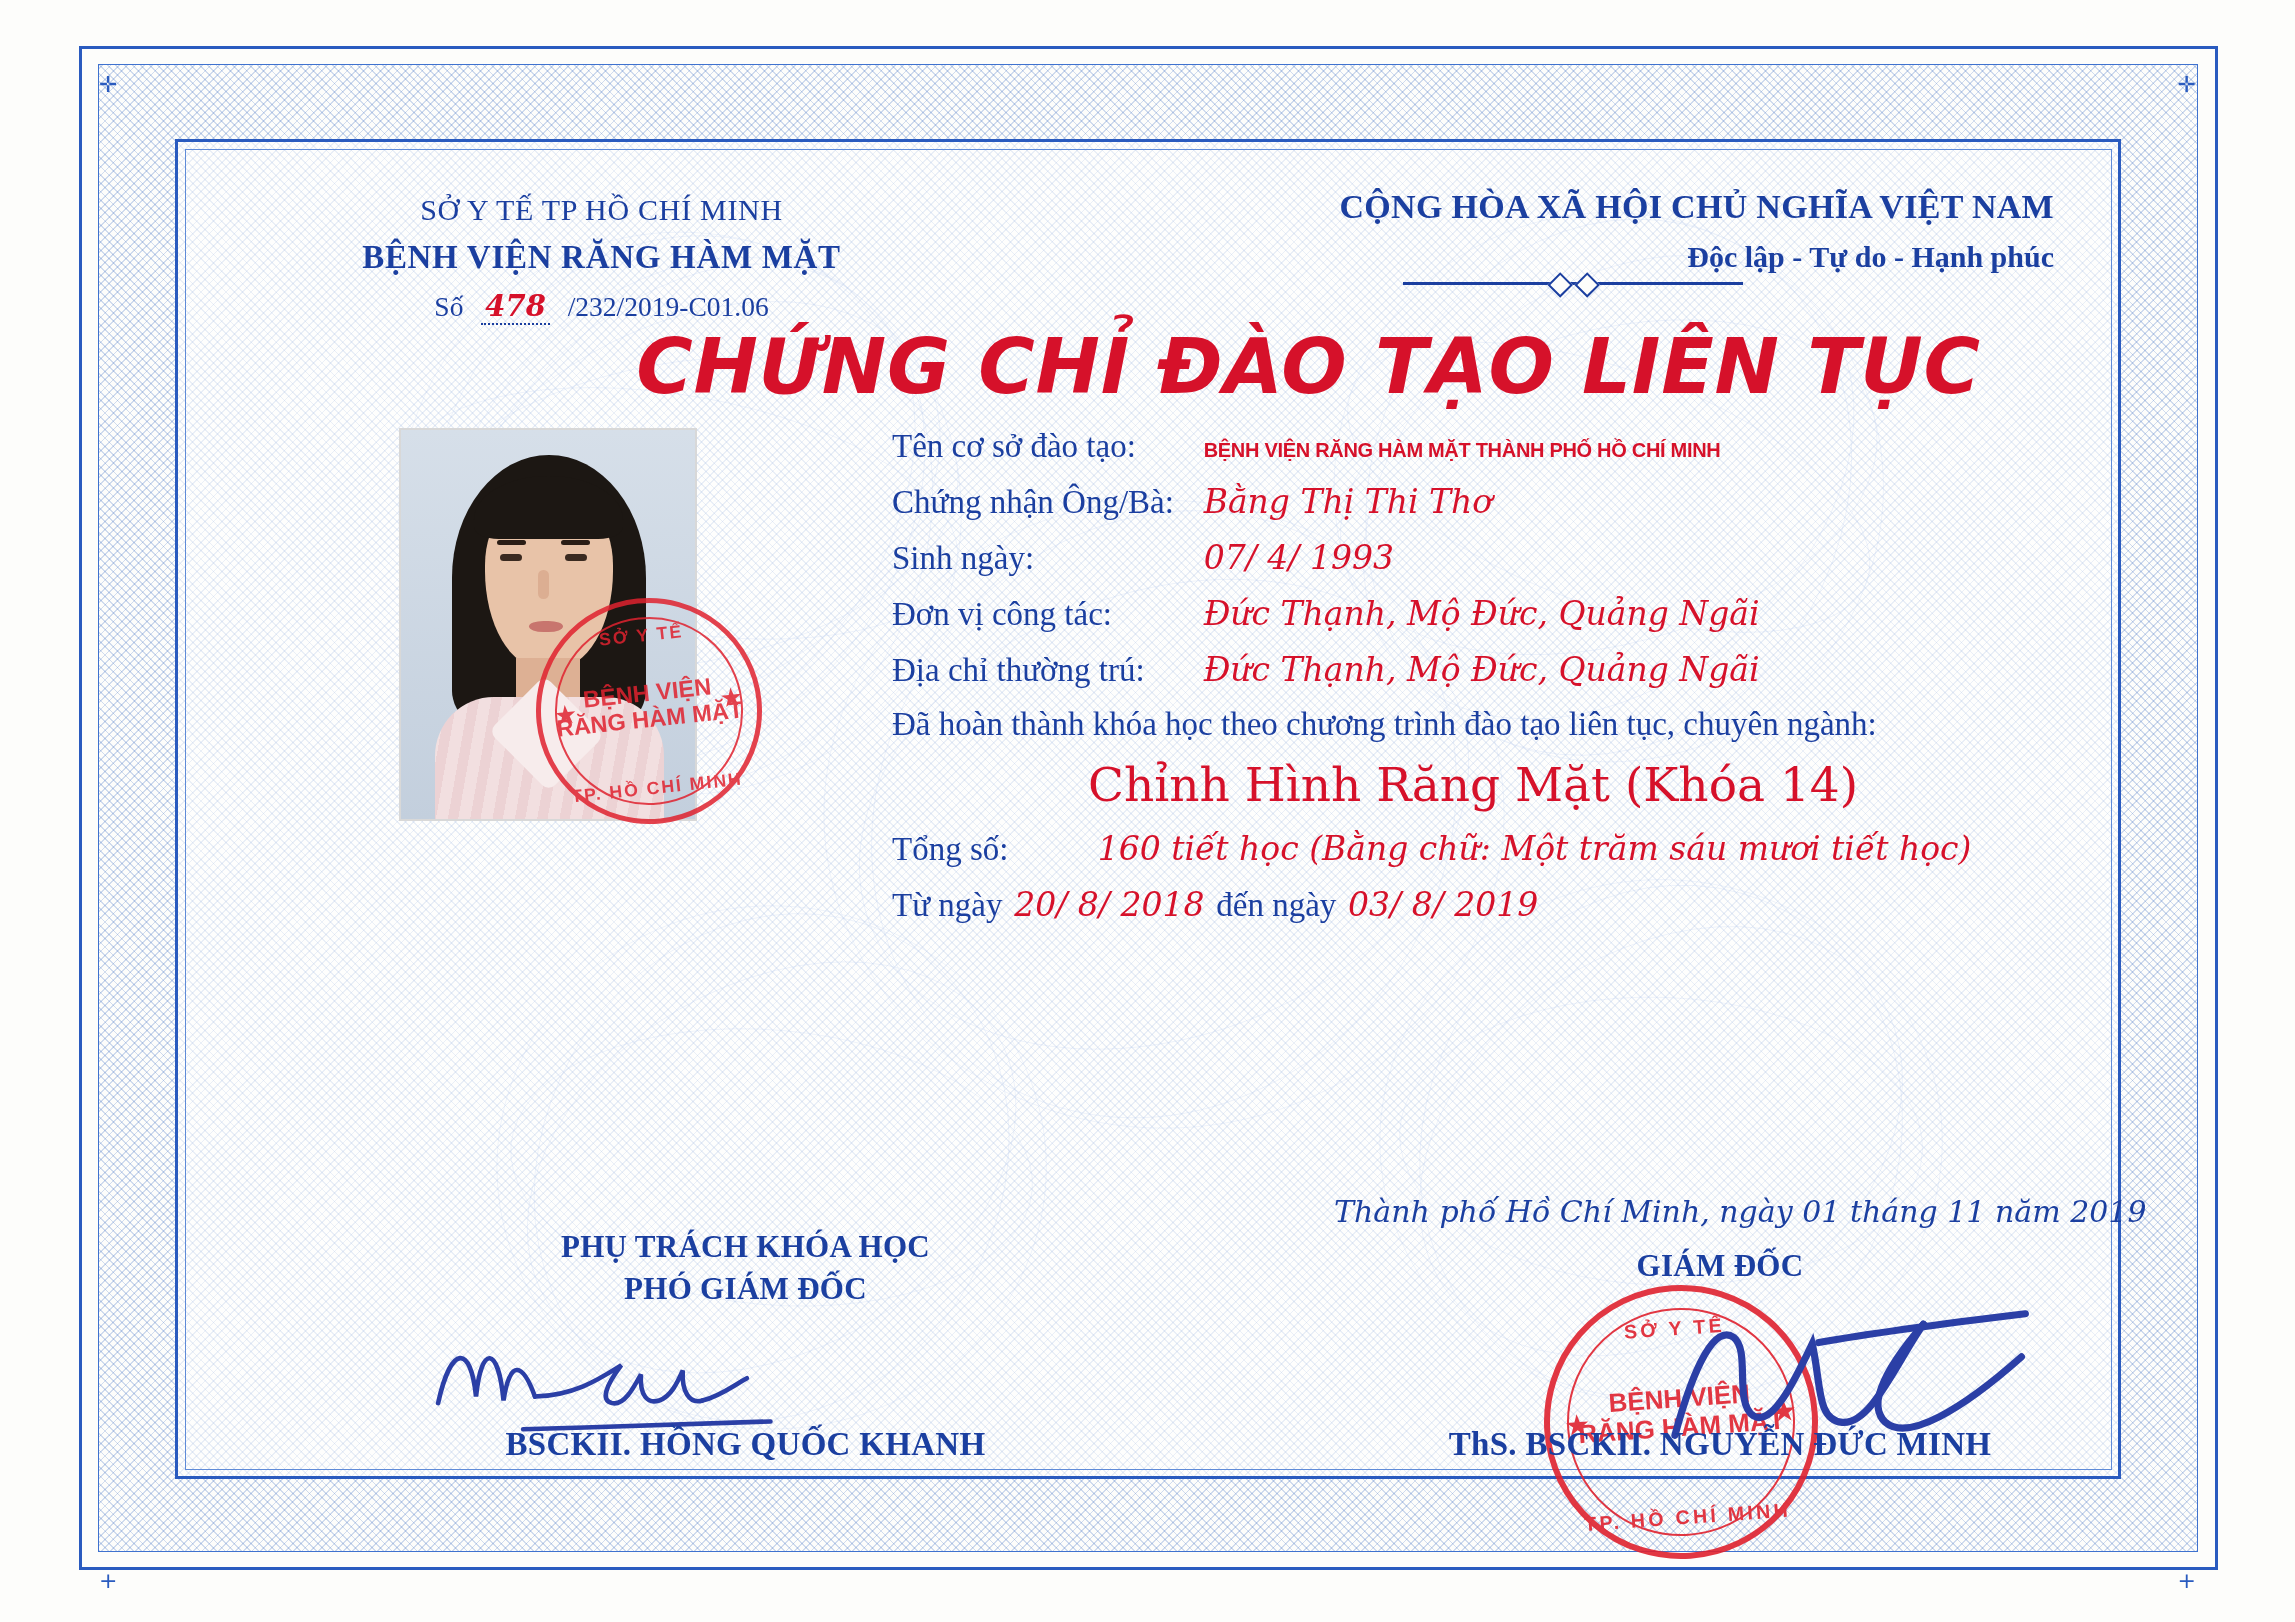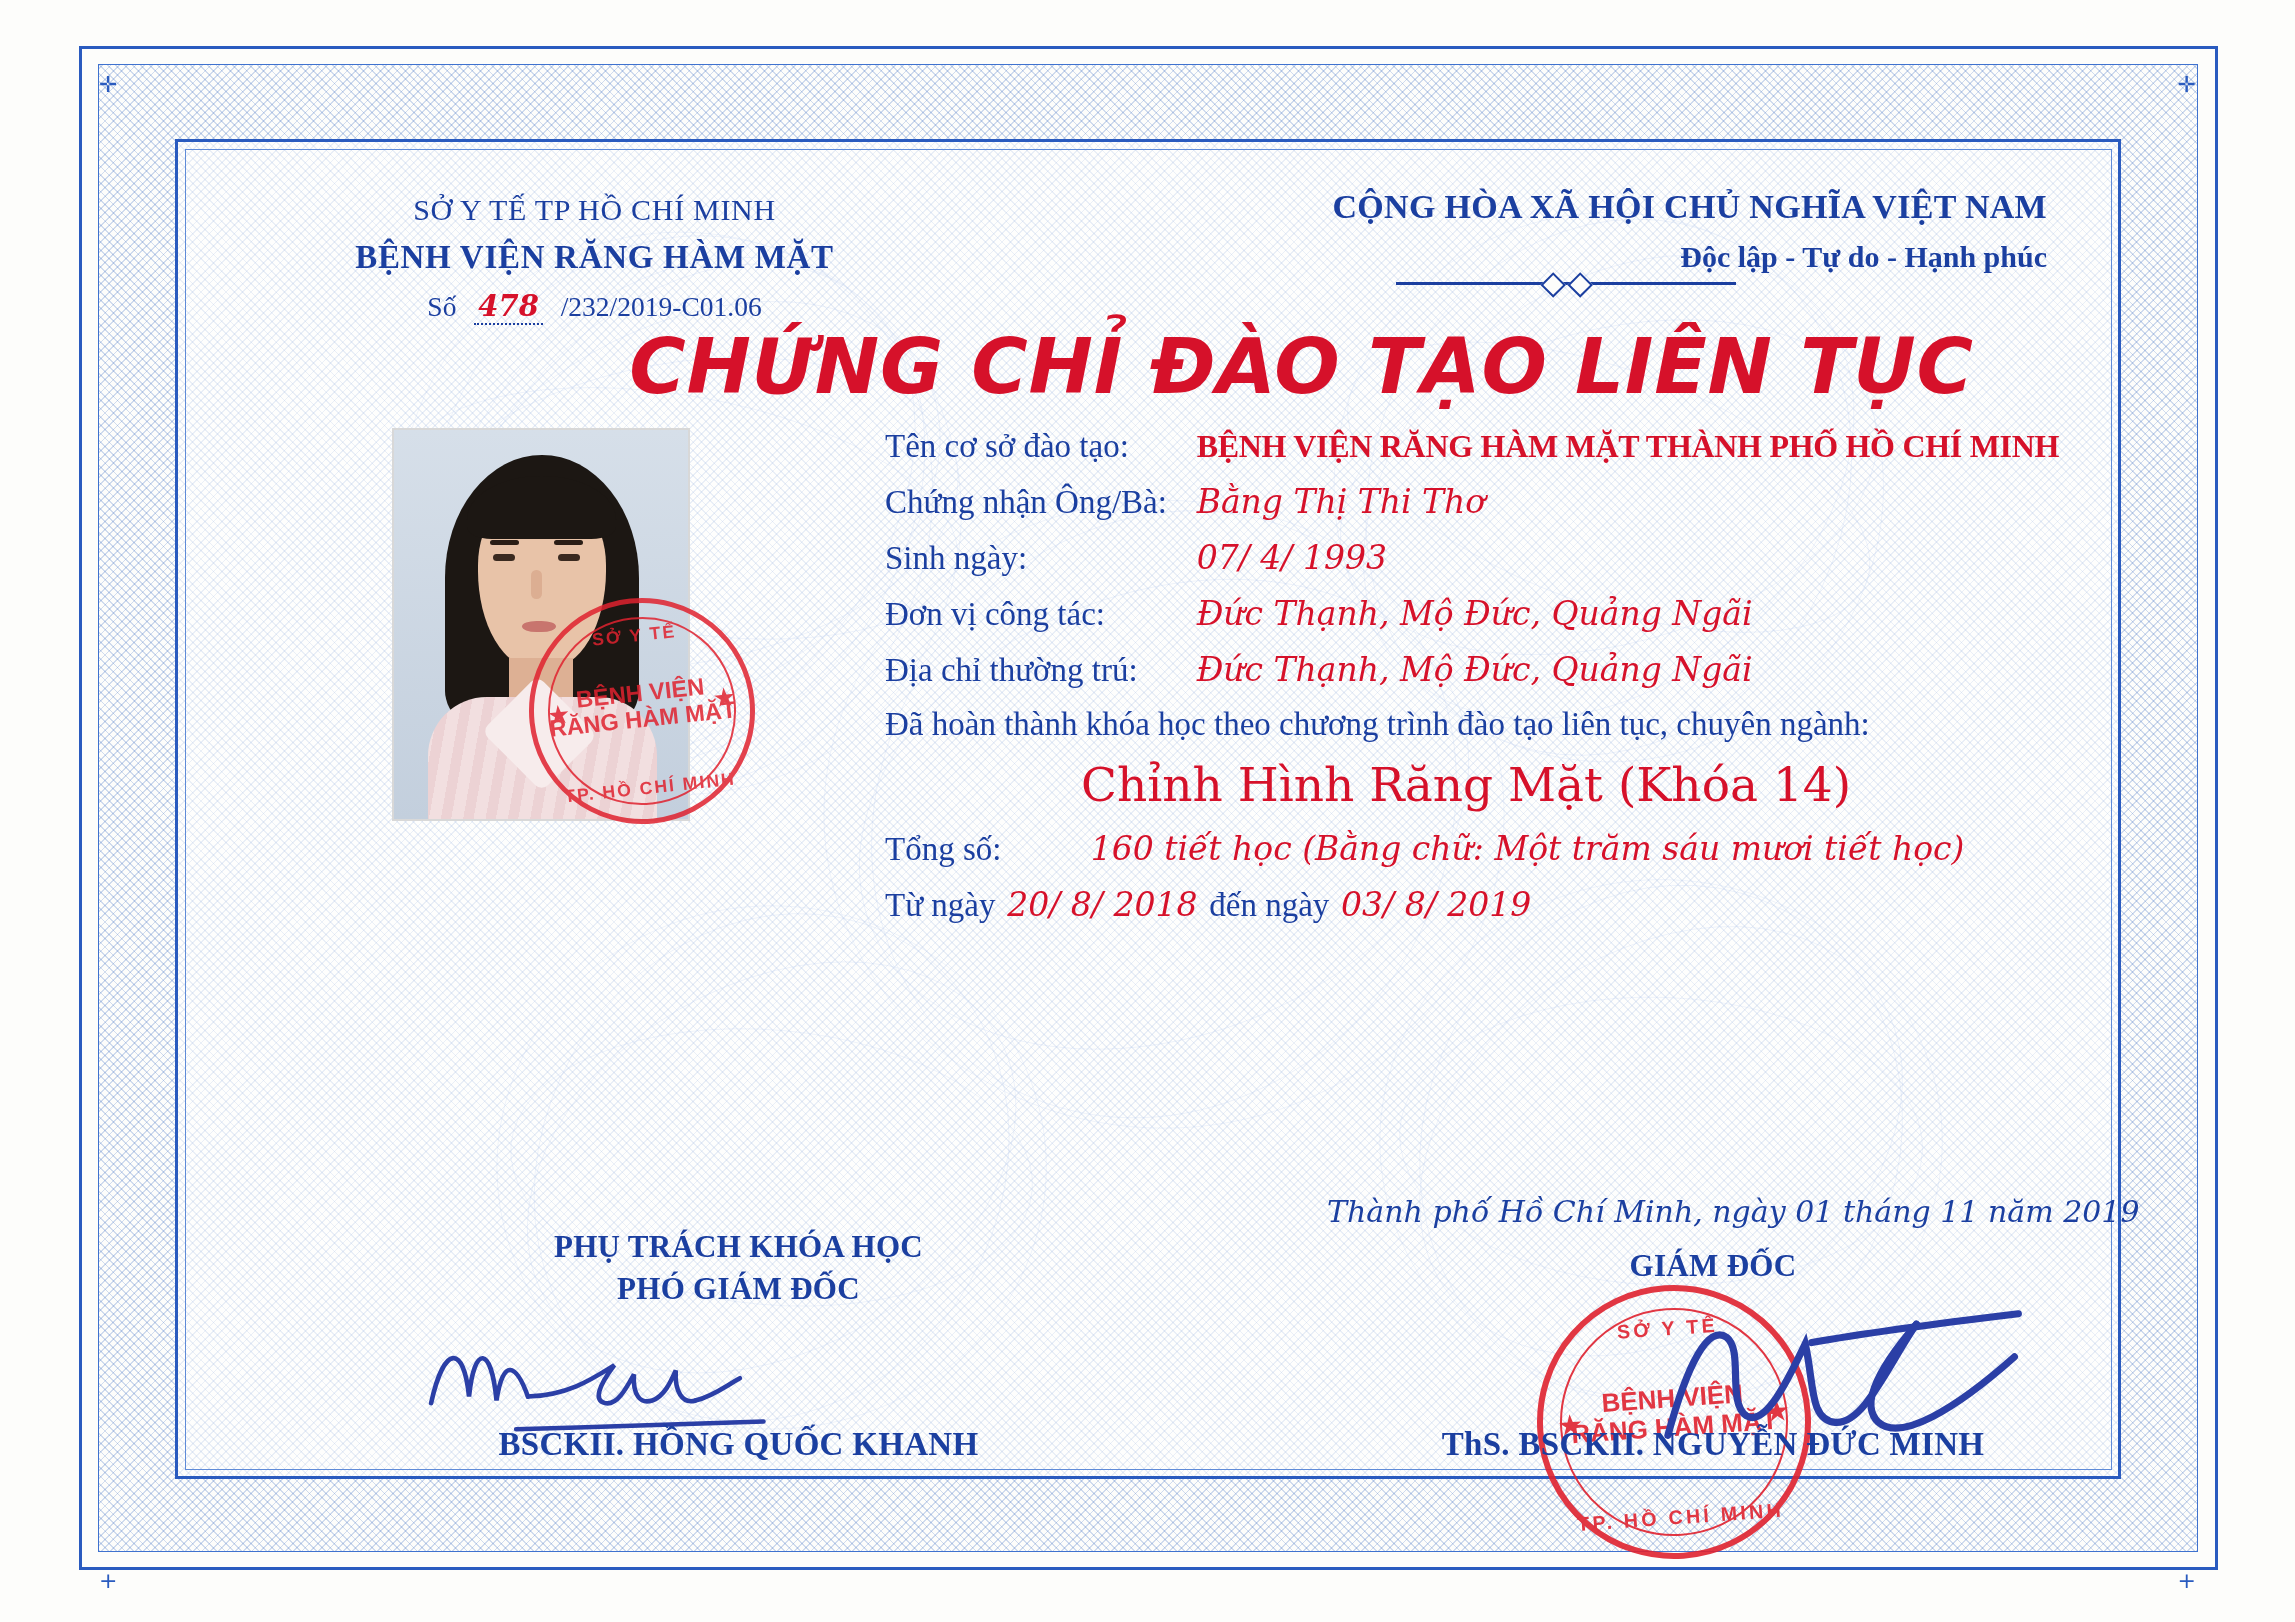--- a/index.html
+++ b/index.html
@@ -76,21 +76,21 @@
     font-family: "DejaVu Sans", sans-serif;
   }
   .ct-tl { left: 99px; top: 72px; }
   .ct-tr { right: 99px; top: 72px; }
   .ct-bl { left: 99px; bottom: 29px; }
   .ct-br { right: 99px; bottom: 29px; }
 
   
   .content {
     position: absolute;
-    left: 176px; top: 147px;
+    left: 183px; top: 147px;
     width: 1930px; height: 1324px;
   }
   .red  { color: #d6112a; }
 
   
   .hdr-left {
     position: absolute;
     left: 98px; top: 46px;
     width: 641px;
     text-align: center;
@@ -289,24 +289,24 @@
     font-family: "Liberation Serif", serif;
   }
   .fvalue {
     color: #d6112a;
     font-family: "DejaVu Serif", serif;
     font-style: italic;
     font-size: 33px;
     margin-left: 15.7px;
   }
   .fvalue.bold-sans {
-    font-family: Liberation Serif, serif;
+    font-family: Liberation Sans, sans-serif;
     font-style: normal;
     font-weight: bold;
-    font-size: 32px;
+    font-size: 20px;
     letter-spacing: -0.3px;
   }
   .lab-w1 { width: 296px; display:inline-block; }
 
   .fulltext {
     color: #1b3fa0;
     font-size: 33px;
     margin-top: 6.5px;
     margin-bottom: 14.4px;
     white-space: nowrap;

